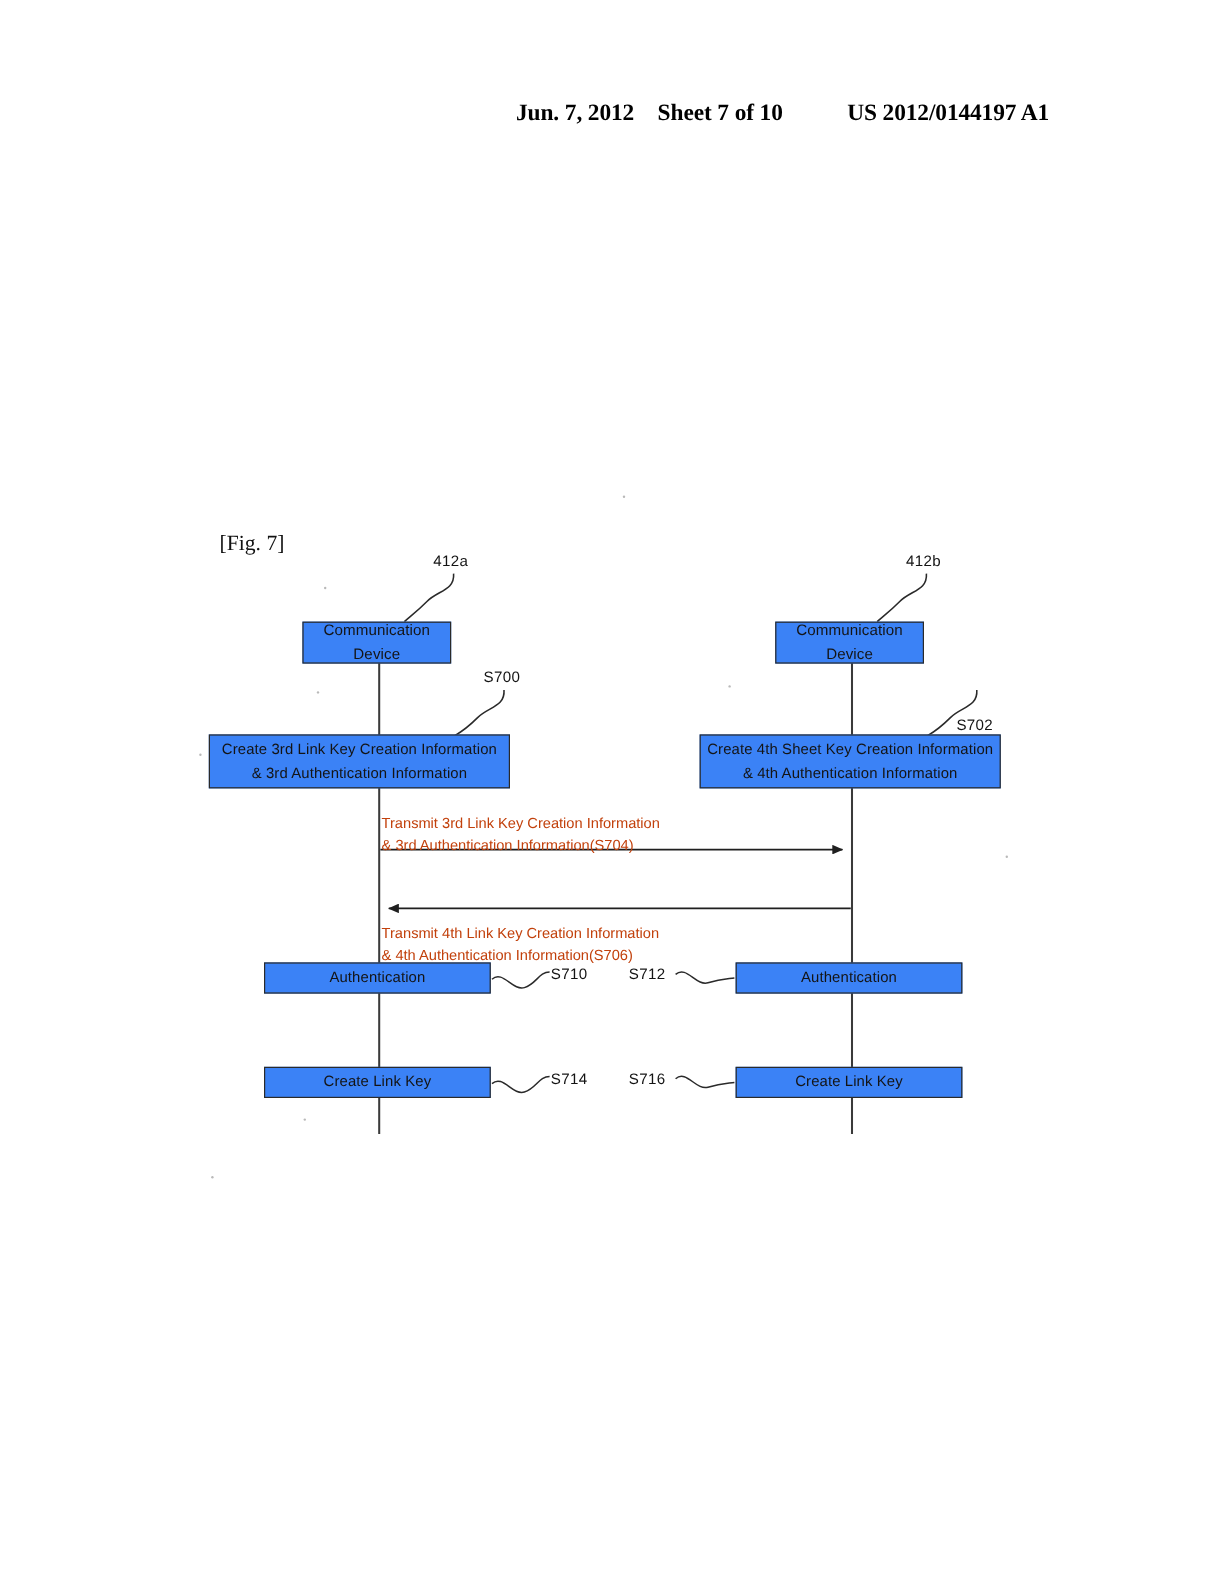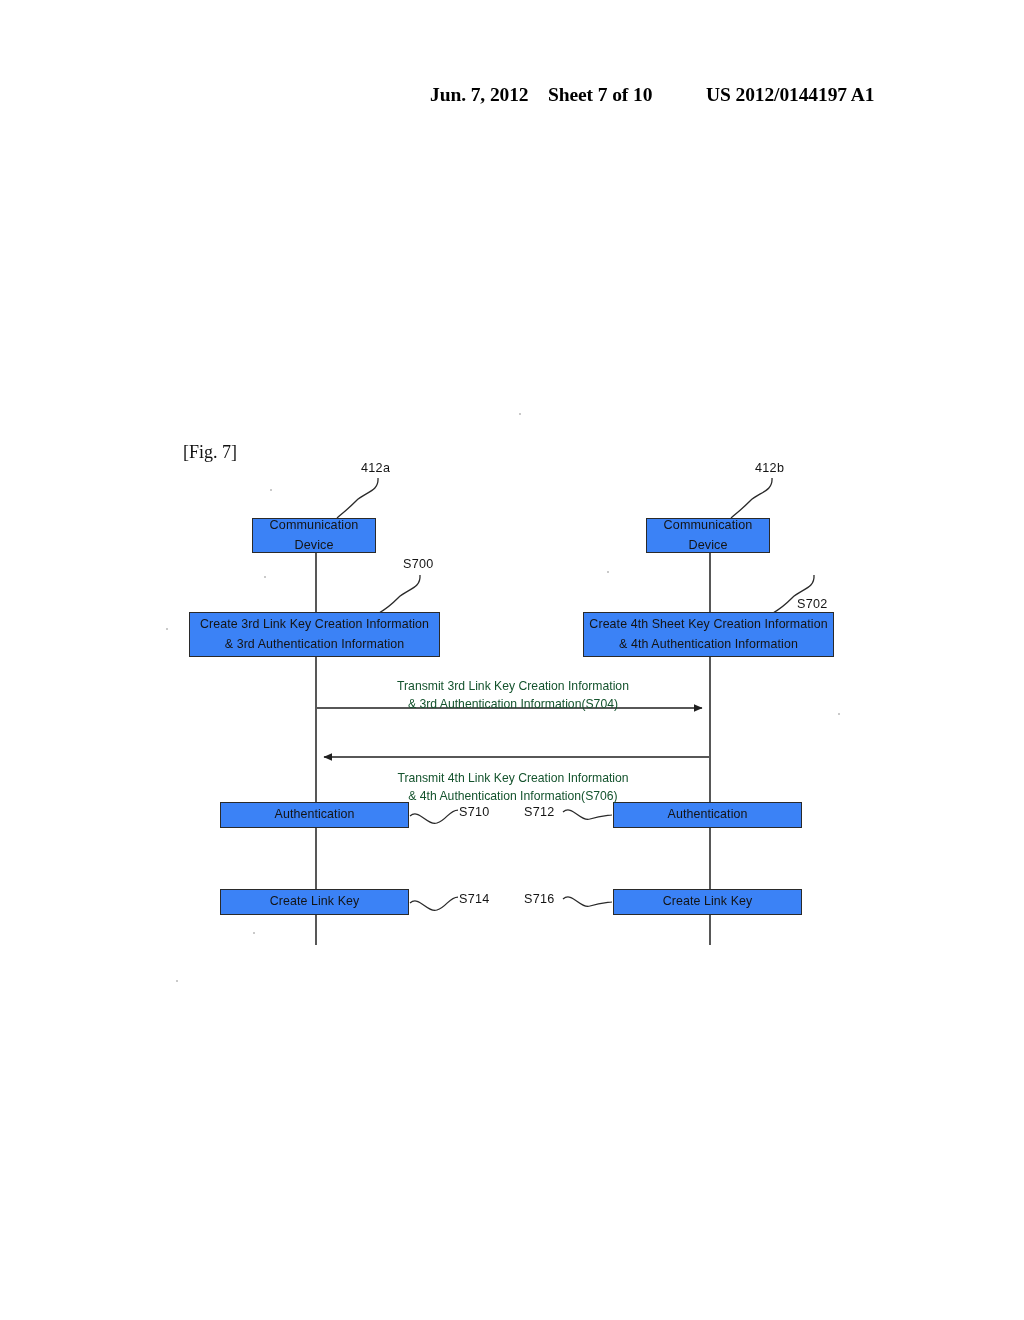--- a/index.html
+++ b/index.html
@@ -80,24 +80,24 @@
     position: absolute;
     font-size: 12.6px;
     color: #141414;
     white-space: nowrap;
     letter-spacing: 0.3px;
   }
 
   
   .msg {
     position: absolute;
-    text-align: center;
+    text-align: left;
     font-size: 12.2px;
     line-height: 1.45;
-    color: #14532d;
+    color: #c2410c;
     white-space: nowrap;
   }
   .msg .ln { display: block; }
 
   
   .speck {
     position: absolute;
     width: 2px;
     height: 2px;
     background: #b9b9b9;
@@ -158,21 +158,21 @@
   <path d="M563,899 C572,891 580,909 590,906 C600,903 604,903 612,902" fill="none" stroke="#2a2a2a" stroke-width="1.25"></path>
 </svg>
 
 <div class="nbox device" style="left:252px; top:518px; width:124px; height:35px;">
   <span class="ln">Communication</span>
   <span class="ln">Device</span>
 </div>
 
 <div class="ref" style="left:361px; top:461px;">412a</div>
 
-<div class="nbox" style="left:189px; top:612px; width:251px; height:45px;justify-content:center;">
+<div class="nbox" style="left:174px; top:612px; width:251px; height:45px;justify-content:center;">
   <span class="ln">Create 3rd Link Key Creation Information</span>
   <span class="ln">&amp; 3rd Authentication Information</span>
 </div>
 
 <div class="ref" style="left:403px; top:557px;">S700</div>
 
 <div class="nbox" style="left:220px; top:802px; width:189px; height:26px;">
   <span class="ln">Authentication</span>
 </div>
 

